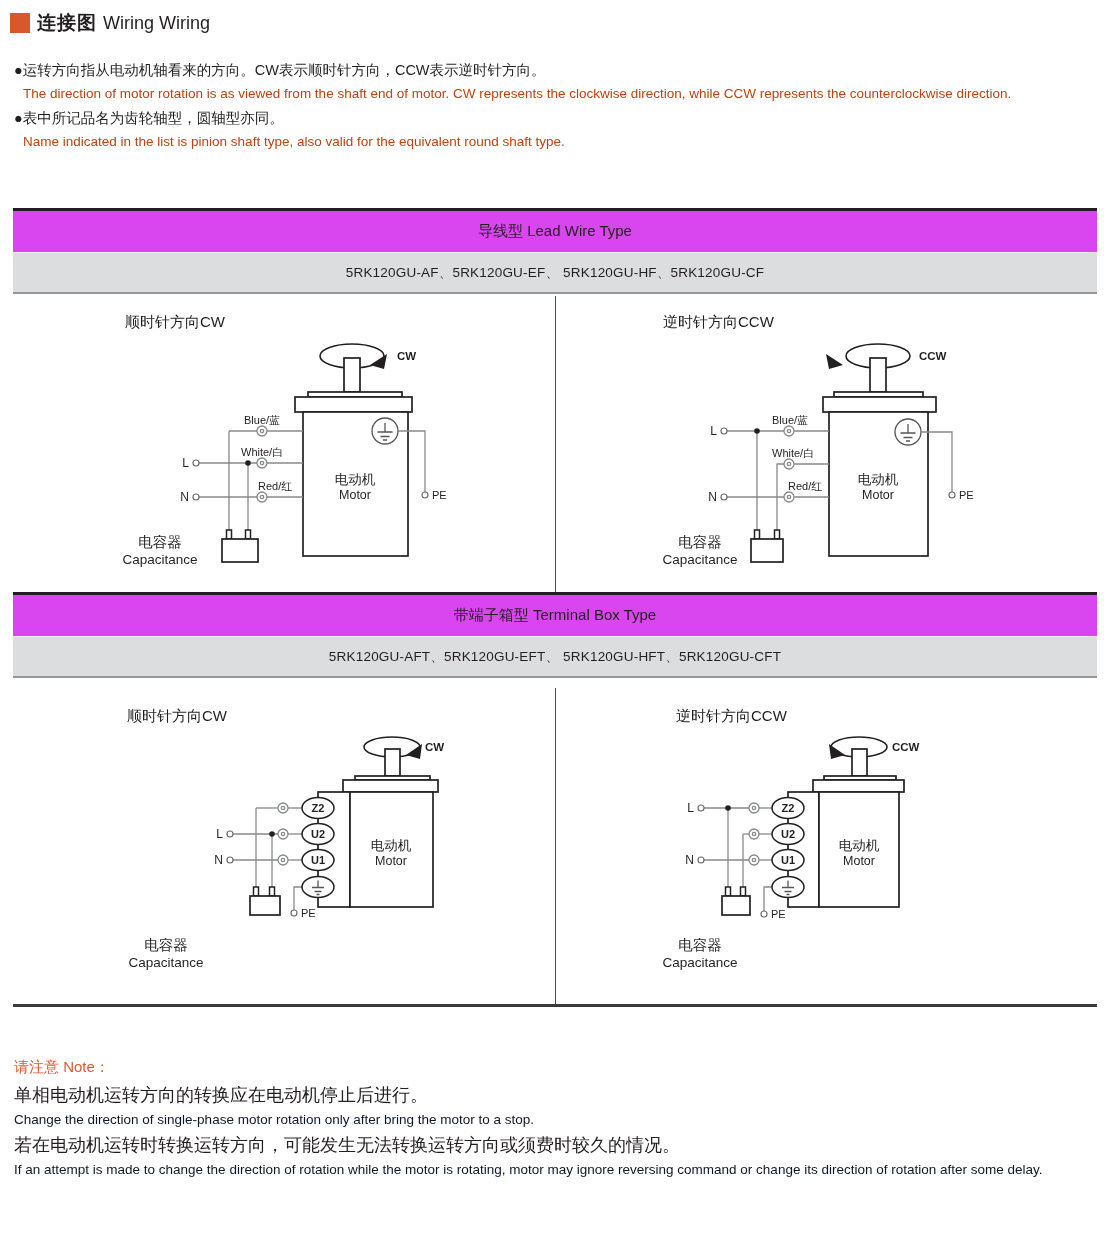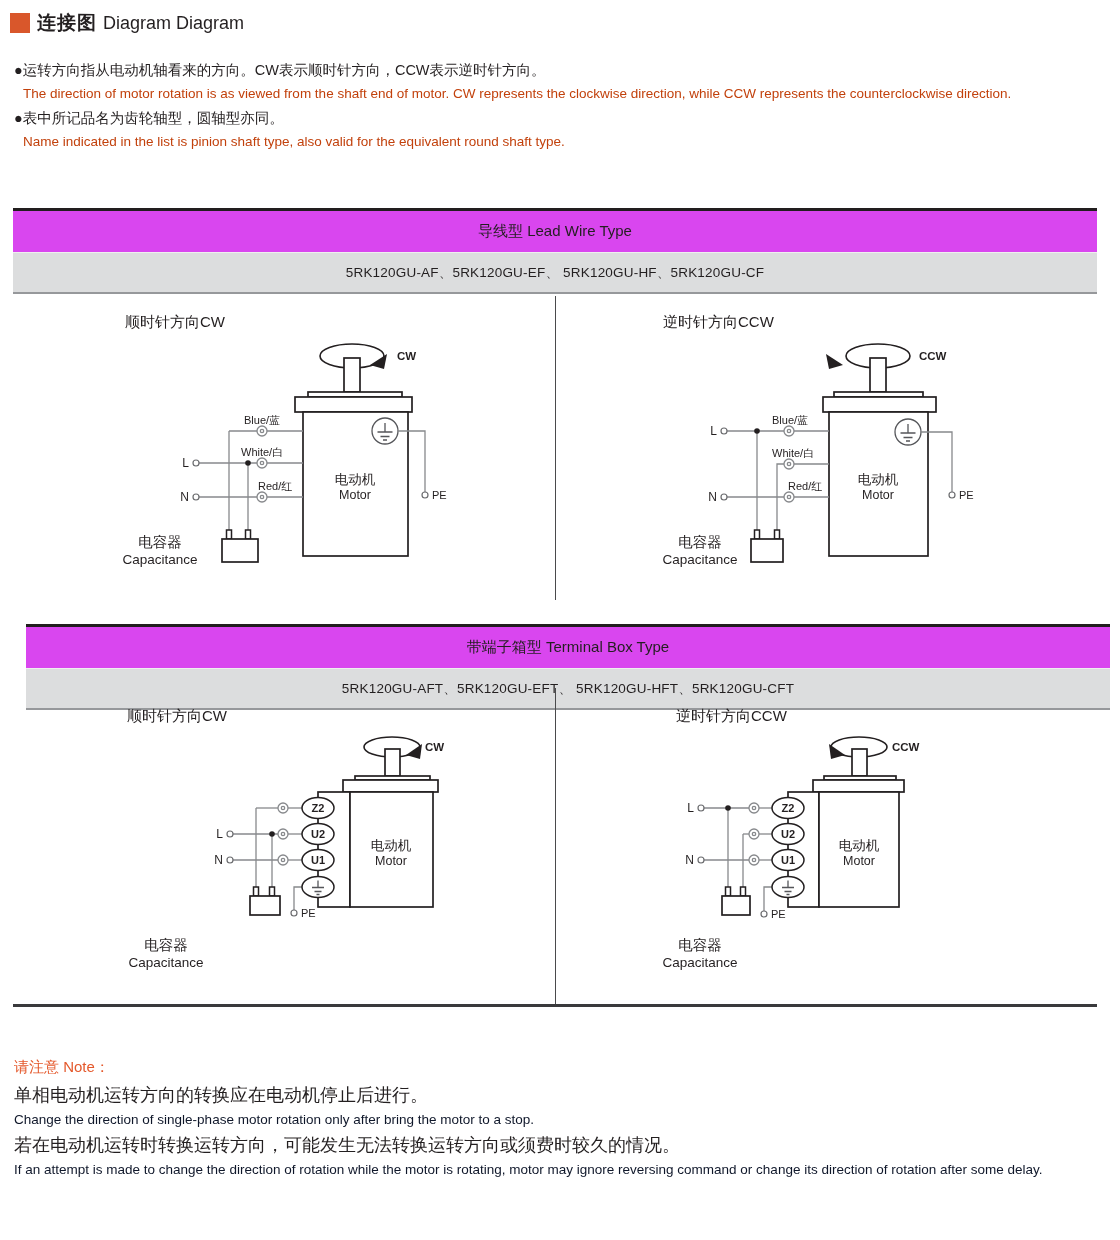--- a/index.html
+++ b/index.html
@@ -58,21 +58,21 @@
   .note .note-title { font-size:15px; color:#e4582b; line-height:22px; margin-bottom:4px; }
   .note .zh { font-size:18px; line-height:26px; }
   .note .en { font-size:13.5px; line-height:24px; color:#0f172a; }
 </style>
 </head>
 <body>
 
 <div class="title-row">
   <div class="title-square"></div>
   <span class="title-zh">连接图</span>
-  <span class="title-en">Diagram Diagram</span>
+  <span class="title-en">Wiring Wiring</span>
 </div>
 
 <div class="intro">
   <div class="zh">●运转方向指从电动机轴看来的方向。CW表示顺时针方向，CCW表示逆时针方向。</div>
   <div class="en">The direction of motor rotation is as viewed from the shaft end of motor. CW represents the clockwise direction, while CCW represents the counterclockwise direction.</div>
   <div class="zh">●表中所记品名为齿轮轴型，圆轴型亦同。</div>
   <div class="en">Name indicated in the list is pinion shaft type, also valid for the equivalent round shaft type.</div>
 </div>
 
 <div class="tbl tbl-top" style="top:208px;">
@@ -191,21 +191,21 @@
         <rect class="outline2" x="198.5" y="234" width="5" height="9"></rect>
         <rect class="outline2" x="218.5" y="234" width="5" height="9"></rect>
         <rect class="outline" x="195" y="243" width="32" height="23"></rect>
         <text class="cap-zh" x="144" y="251">电容器</text>
         <text class="cap-en" x="144" y="268">Capacitance</text>
       </g>
     </svg>
   </div>
 </div>
 
-<div class="tbl tbl-top" style="top:624px;margin-left:13px;">
+<div class="tbl tbl-top" style="top:592px;">
   <div class="tbl-head">带端子箱型 Terminal Box Type</div>
   <div class="tbl-models">5RK120GU-AFT、5RK120GU-EFT、 5RK120GU-HFT、5RK120GU-CFT</div>
 </div>
 
 <div class="diag-row bordered" style="top:688px; height:319px;">
 
   <div class="diag-cell">
     <svg class="dg" width="542" height="316" viewBox="0 0 542 316">
       <text class="dir-label" x="114" y="33">顺时针方向CW</text>
       <g>

